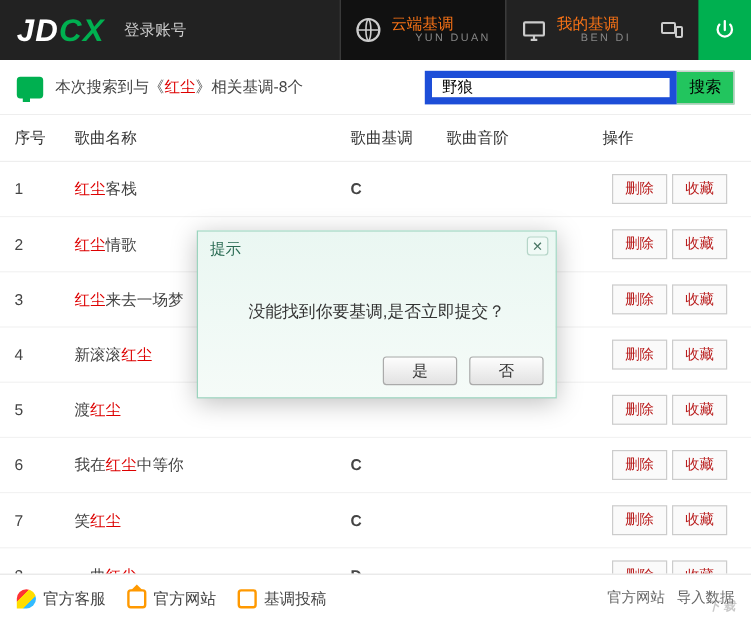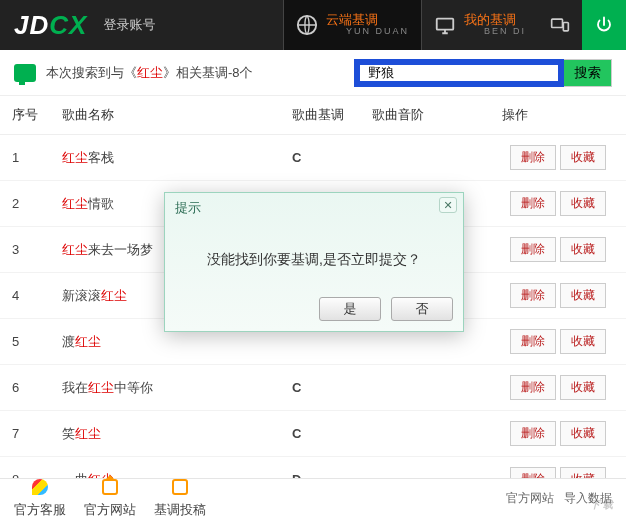--- a/index.html
+++ b/index.html
@@ -32,21 +32,21 @@
   table.list td { padding: 10px 12px; border-bottom: 1px solid #f2f2f2; color: #444; }
   td.songname .kw { color: #d00; }
   td.key { color: #00a060; font-weight: bold; }
   .opbtn { display: inline-block; border: 1px solid #ccc; background: #fafafa; padding: 3px 10px; font-size: 12px; color: #b91c1c; cursor: pointer; margin-left: 4px; }
   .col-idx { width: 50px; }
   .col-name { width: 230px; }
   .col-key { width: 80px; }
   .col-scale { width: 130px; }
   .col-op { text-align: right; padding-right: 20px !important; }
   .bottombar { position: absolute; bottom: 0; left: 0; right: 0; height: 40px; border-top: 1px solid #e5e5e5; display: flex; align-items: center; padding: 0 14px; background:#fff; }
-  .blink { display: flex; align-items: center; gap: 6px; color: #444; margin-right: 18px; font-size: 13px; flex-direction: column; }
+  .blink { display: flex; align-items: center; gap: 6px; color: #444; margin-right: 18px; font-size: 13px; }
   .blink .bicon { width: 16px; height: 16px; border-radius: 3px; display: inline-block; }
   .blink .bicon.q { background: linear-gradient(135deg,#f33 0 33%,#fd0 33% 66%,#3bf 66%); border-radius: 50% 50% 50% 0; }
   .blink .bicon.home { border: 2px solid #f90; border-radius: 3px; position: relative; }
   .blink .bicon.home::before { content:""; position:absolute; top:-6px; left:1px; width:0; height:0; border-left:5px solid transparent; border-right:5px solid transparent; border-bottom:5px solid #f90; }
   .blink .bicon.edit { border: 2px solid #f90; border-radius:3px; }
   .bottom-right { margin-left: auto; display: flex; gap: 10px; color: #666; font-size: 12px; }
   .watermark { position: absolute; right: 10px; bottom: 6px; font-style: italic; font-weight: bold; color: rgba(0,150,90,0.28); font-size: 22px; letter-spacing: 1px; pointer-events: none; }
   .watermark span { color: rgba(0,150,90,0.28); }
   .watermark .sub { font-size: 10px; letter-spacing: 3px; display:block; color: rgba(120,120,120,0.4); margin-top:-4px;}
   

